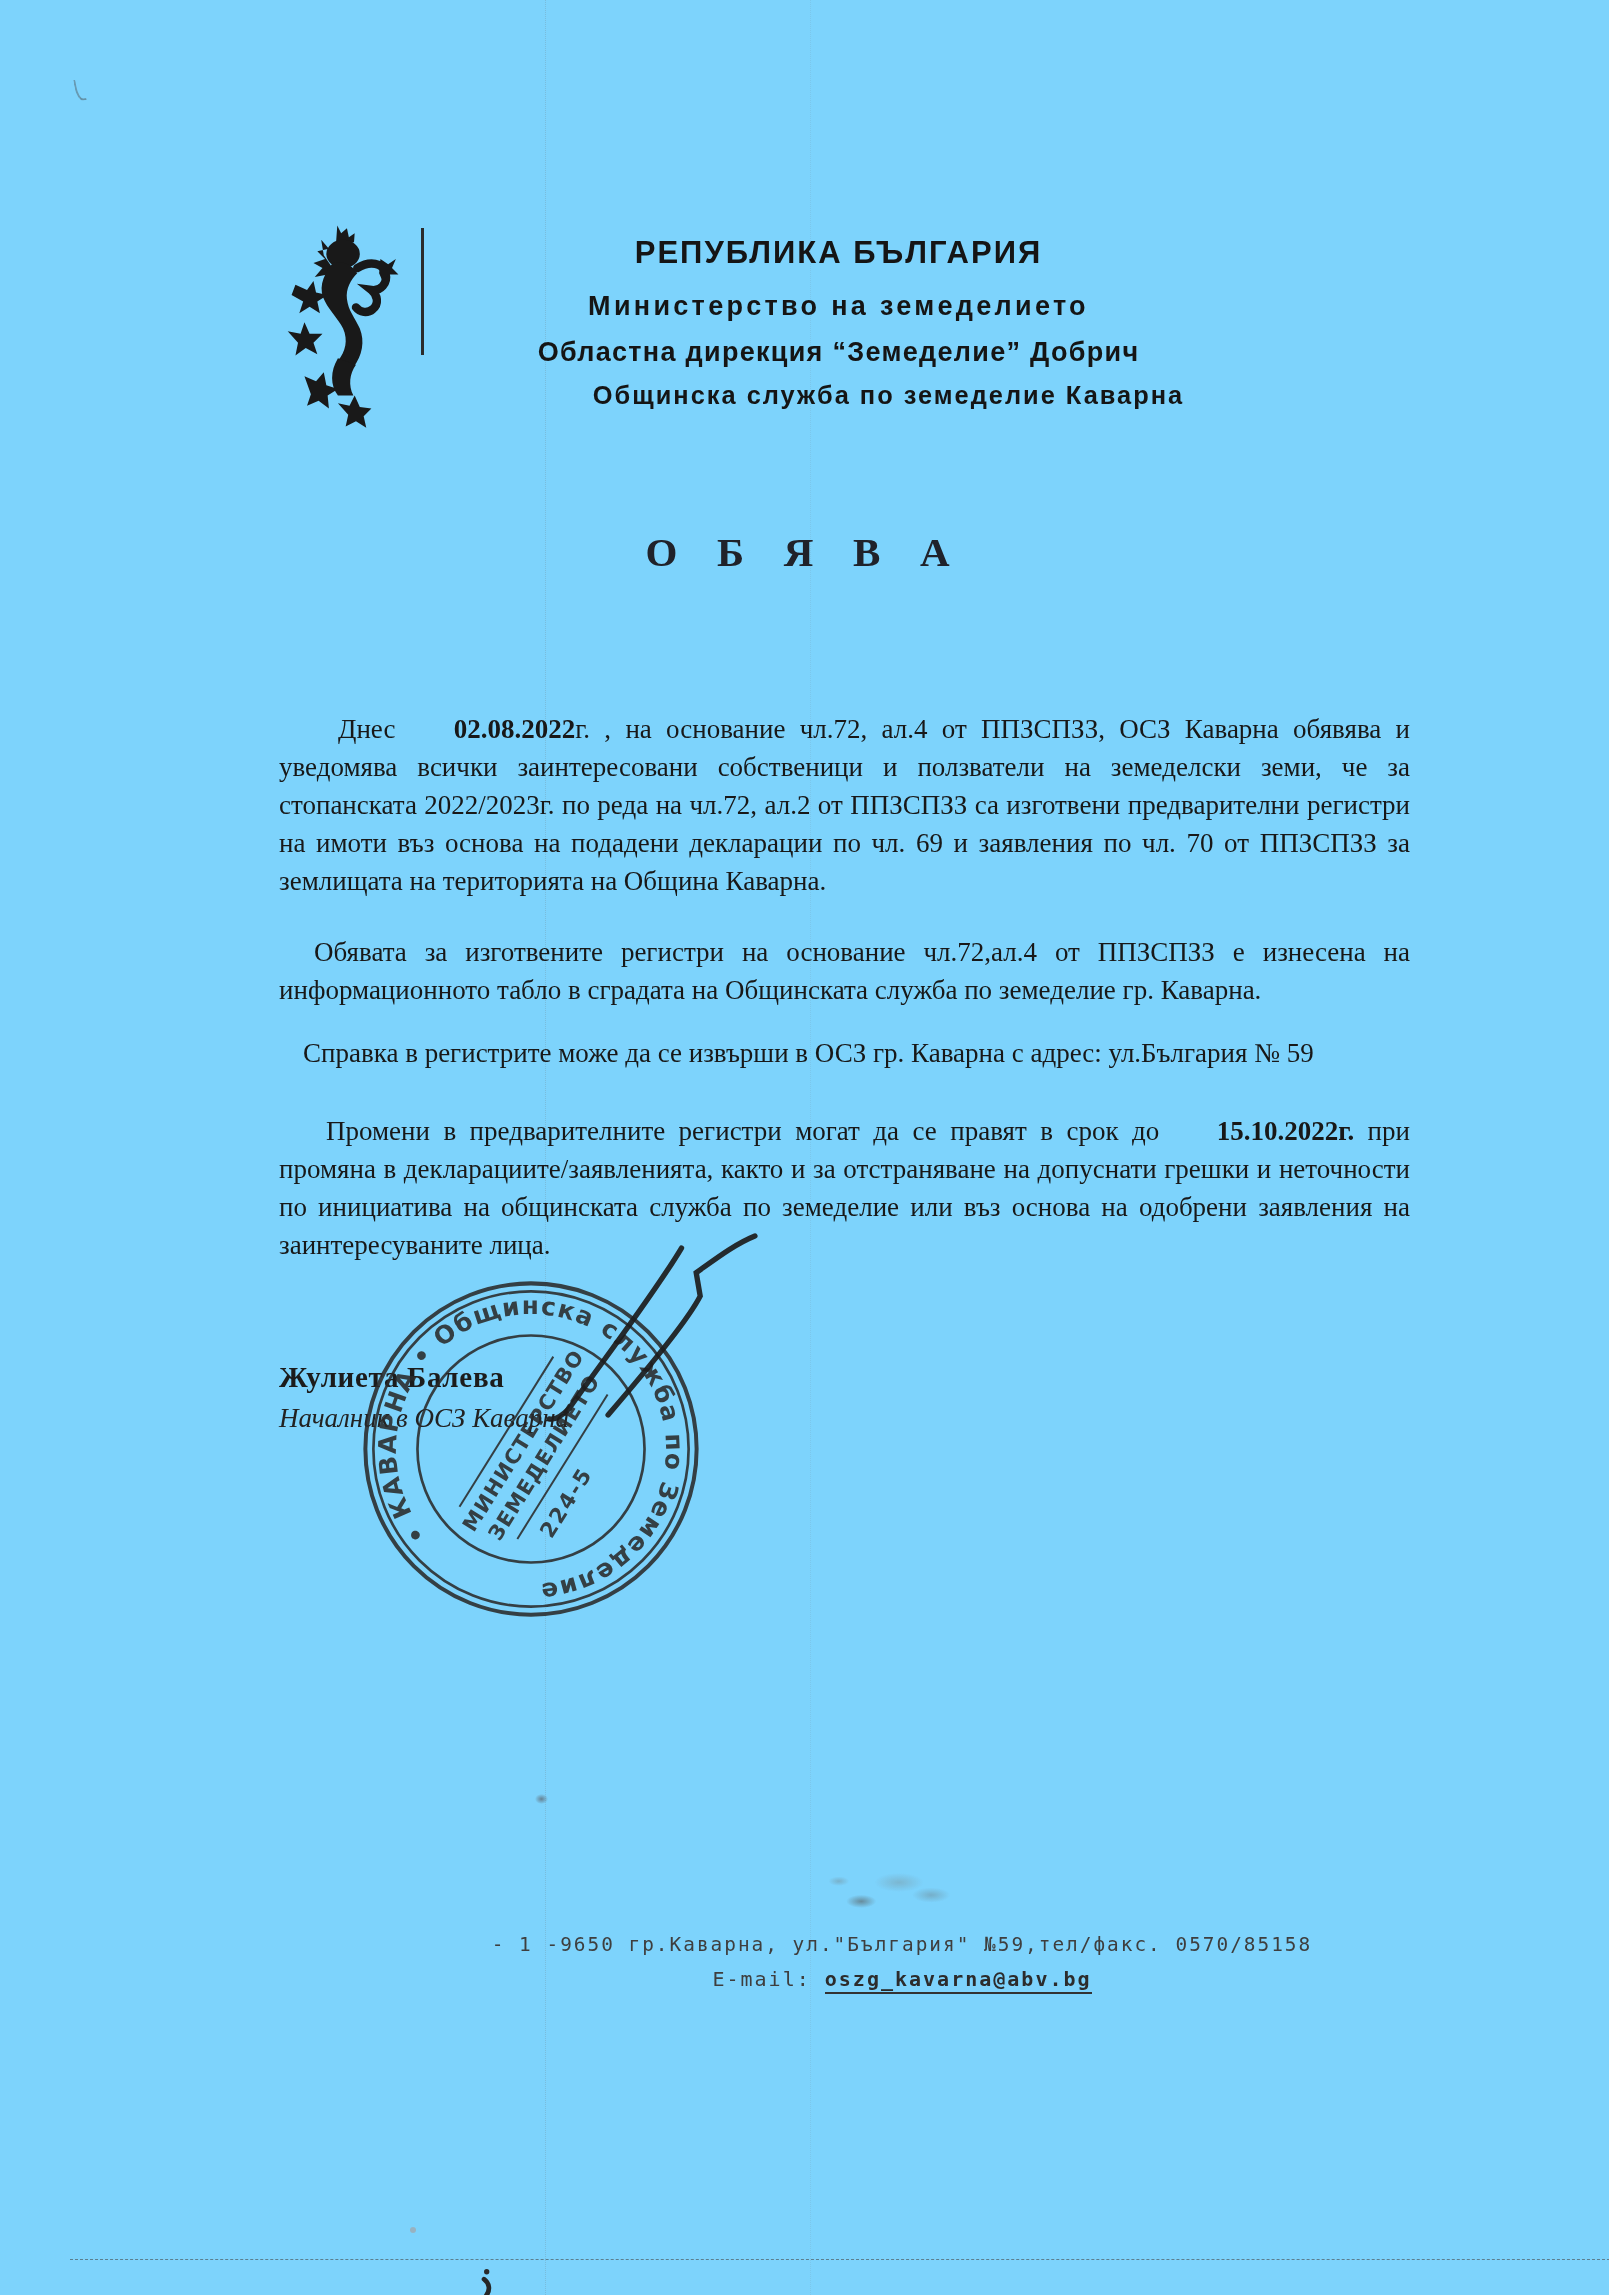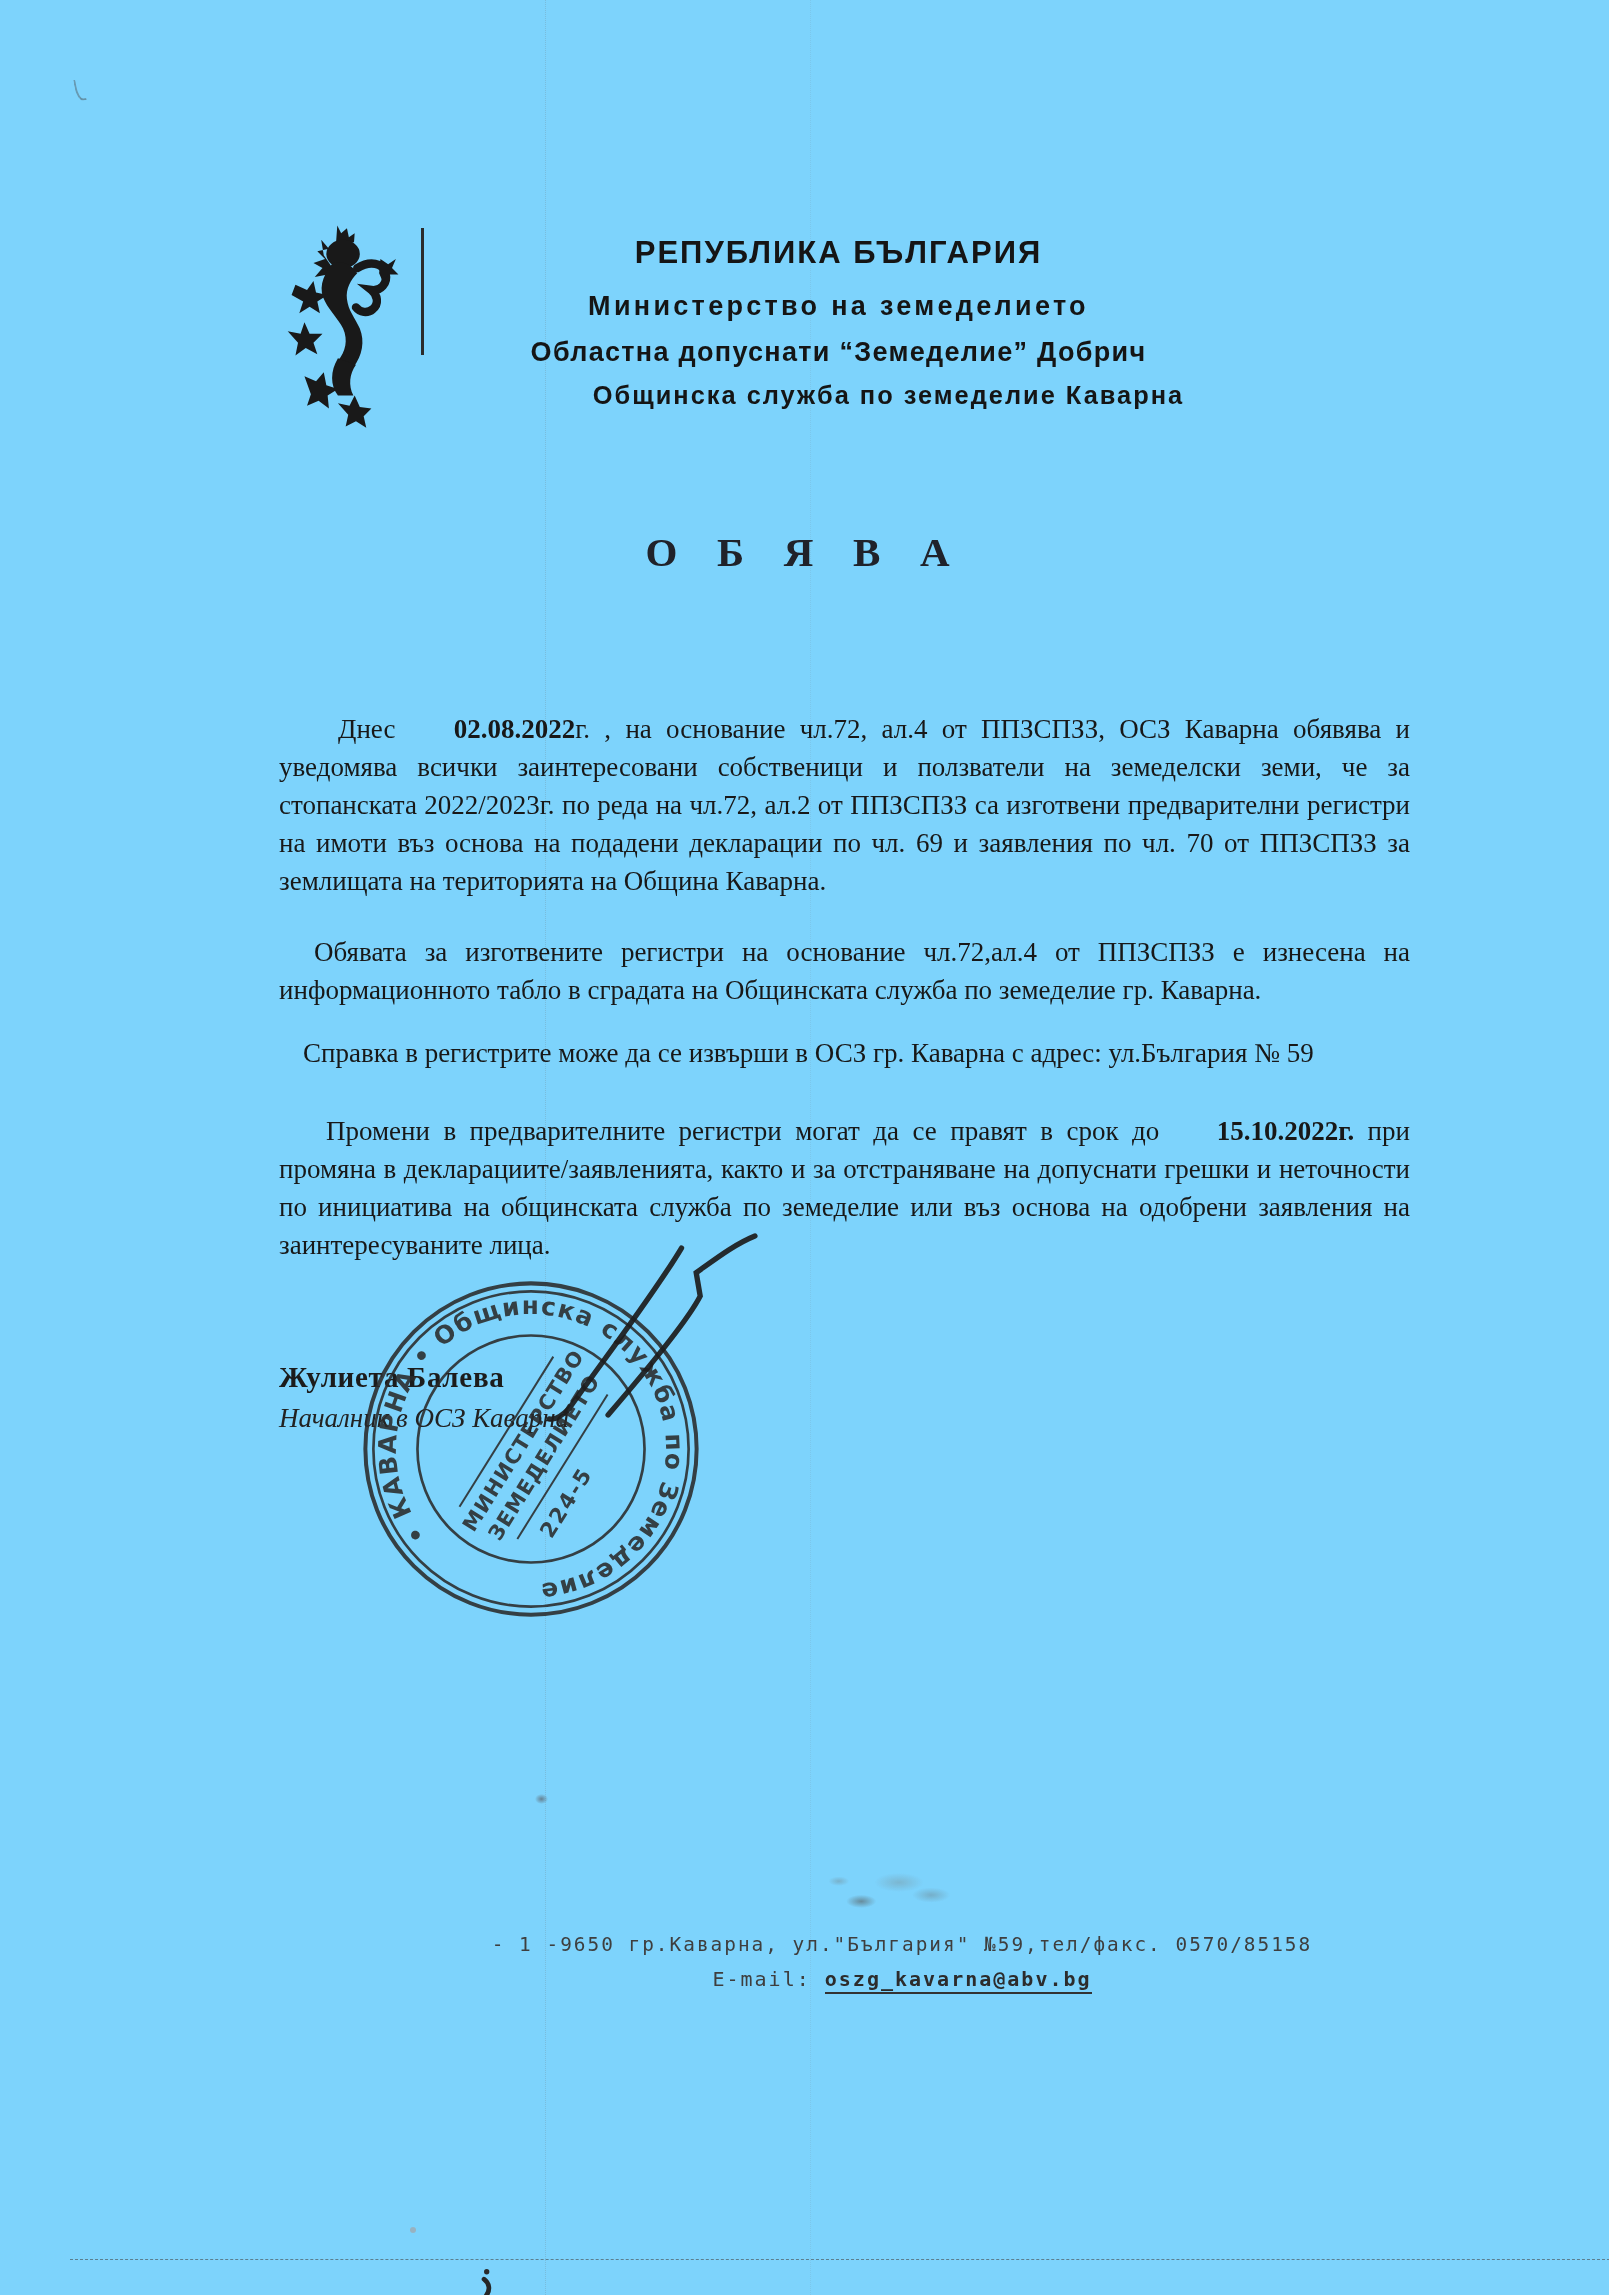--- a/index.html
+++ b/index.html
@@ -101,21 +101,21 @@
       <path d="M44 238 L62 246 L74 232 L78 252 L96 258 L80 268 L82 288 L66 276 L48 284 L54 266 Z"></path>
       <path d="M96 280 L114 284 L122 268 L130 286 L148 288 L136 300 L140 318 L124 308 L108 316 L112 298 Z"></path>
       <path d="M96 210 C 84 230 84 252 96 268 L 120 268 C 112 252 114 234 124 220 Z"></path>
     </g>
   </svg>
   <div class="divider"></div>
 
   <div class="header-text">
     <div class="h-country">РЕПУБЛИКА БЪЛГАРИЯ</div>
     <div class="h-ministry">Министерство на земеделието</div>
-    <div class="h-directorate">Областна допуснати “Земеделие” Добрич</div>
+    <div class="h-directorate">Областна дирекция “Земеделие” Добрич</div>
     <div class="h-office">Общинска служба по земеделие Каварна</div>
   </div>
 
   <div class="doc-title">О Б Я В А</div>
 
   <div class="body-text">
     <p class="p1"><span>Днес </span><span class="b">02.08.2022</span><span>г. , на основание чл.72, ал.4 от ППЗСПЗЗ, ОСЗ Каварна обявява и уведомява всички заинтересовани собственици и ползватели на земеделски земи, че за стопанската 2022/2023г. по реда на чл.72, ал.2 от ППЗСПЗЗ са изготвени предварителни регистри на имоти въз основа на подадени декларации по чл. 69 и заявления по чл. 70 от ППЗСПЗЗ за землищата на територията на Община Каварна.</span></p>
     <p class="p2">Обявата за изготвените регистри на основание чл.72,ал.4 от ППЗСПЗЗ е изнесена на информационното табло в сградата на Общинската служба по земеделие гр. Каварна.</p>
     <p class="p3">Справка в регистрите може да се извърши в ОСЗ  гр. Каварна с адрес: ул.България № 59</p>
     <p class="p4"><span>Промени в предварителните регистри могат да се правят в срок до </span><span class="b">15.10.2022г.</span><span> при промяна в декларациите/заявленията, както и за отстраняване на допуснати грешки и неточности по инициатива на общинската служба по земеделие или въз основа на одобрени заявления на заинтересуваните лица.</span></p>

